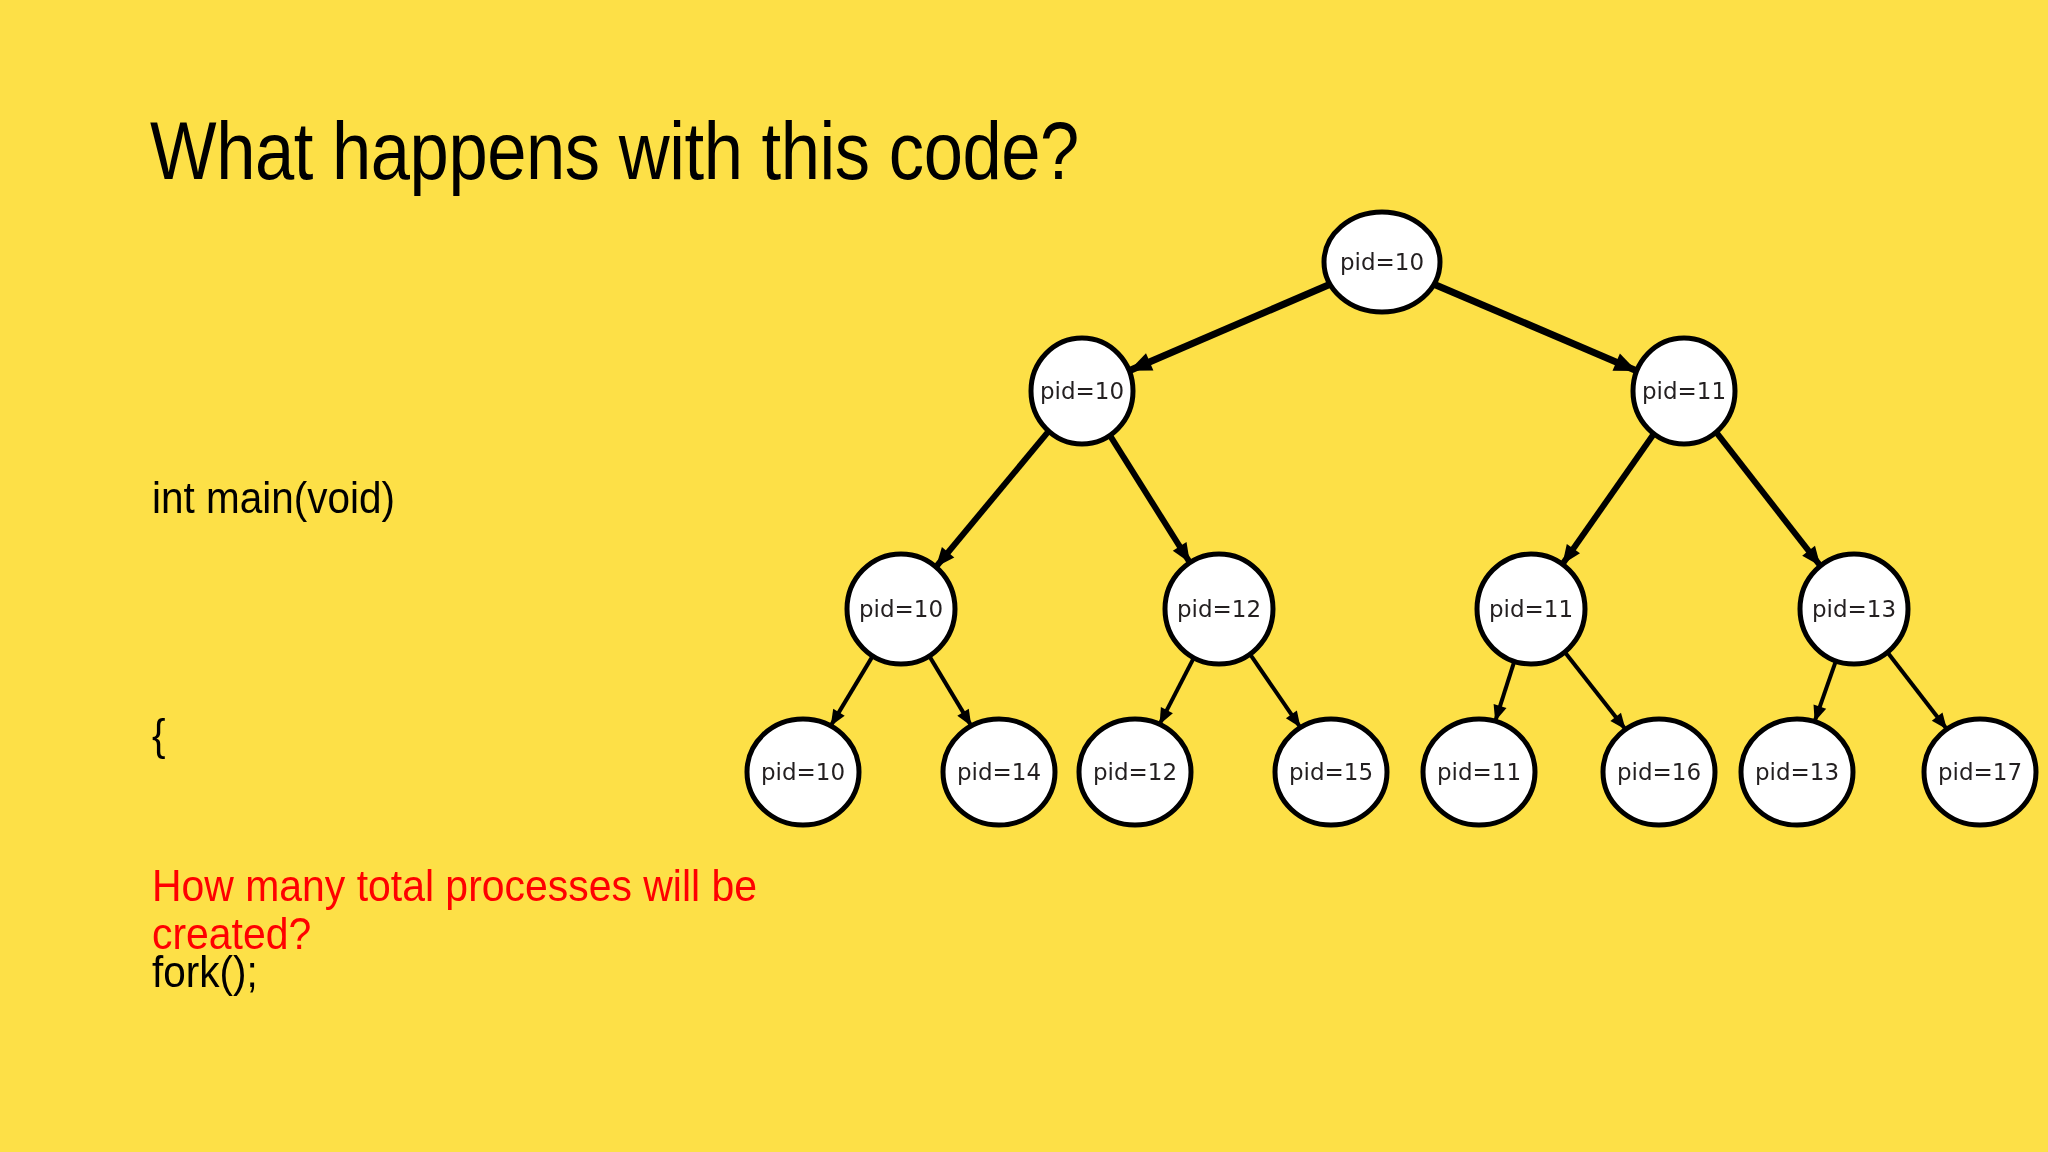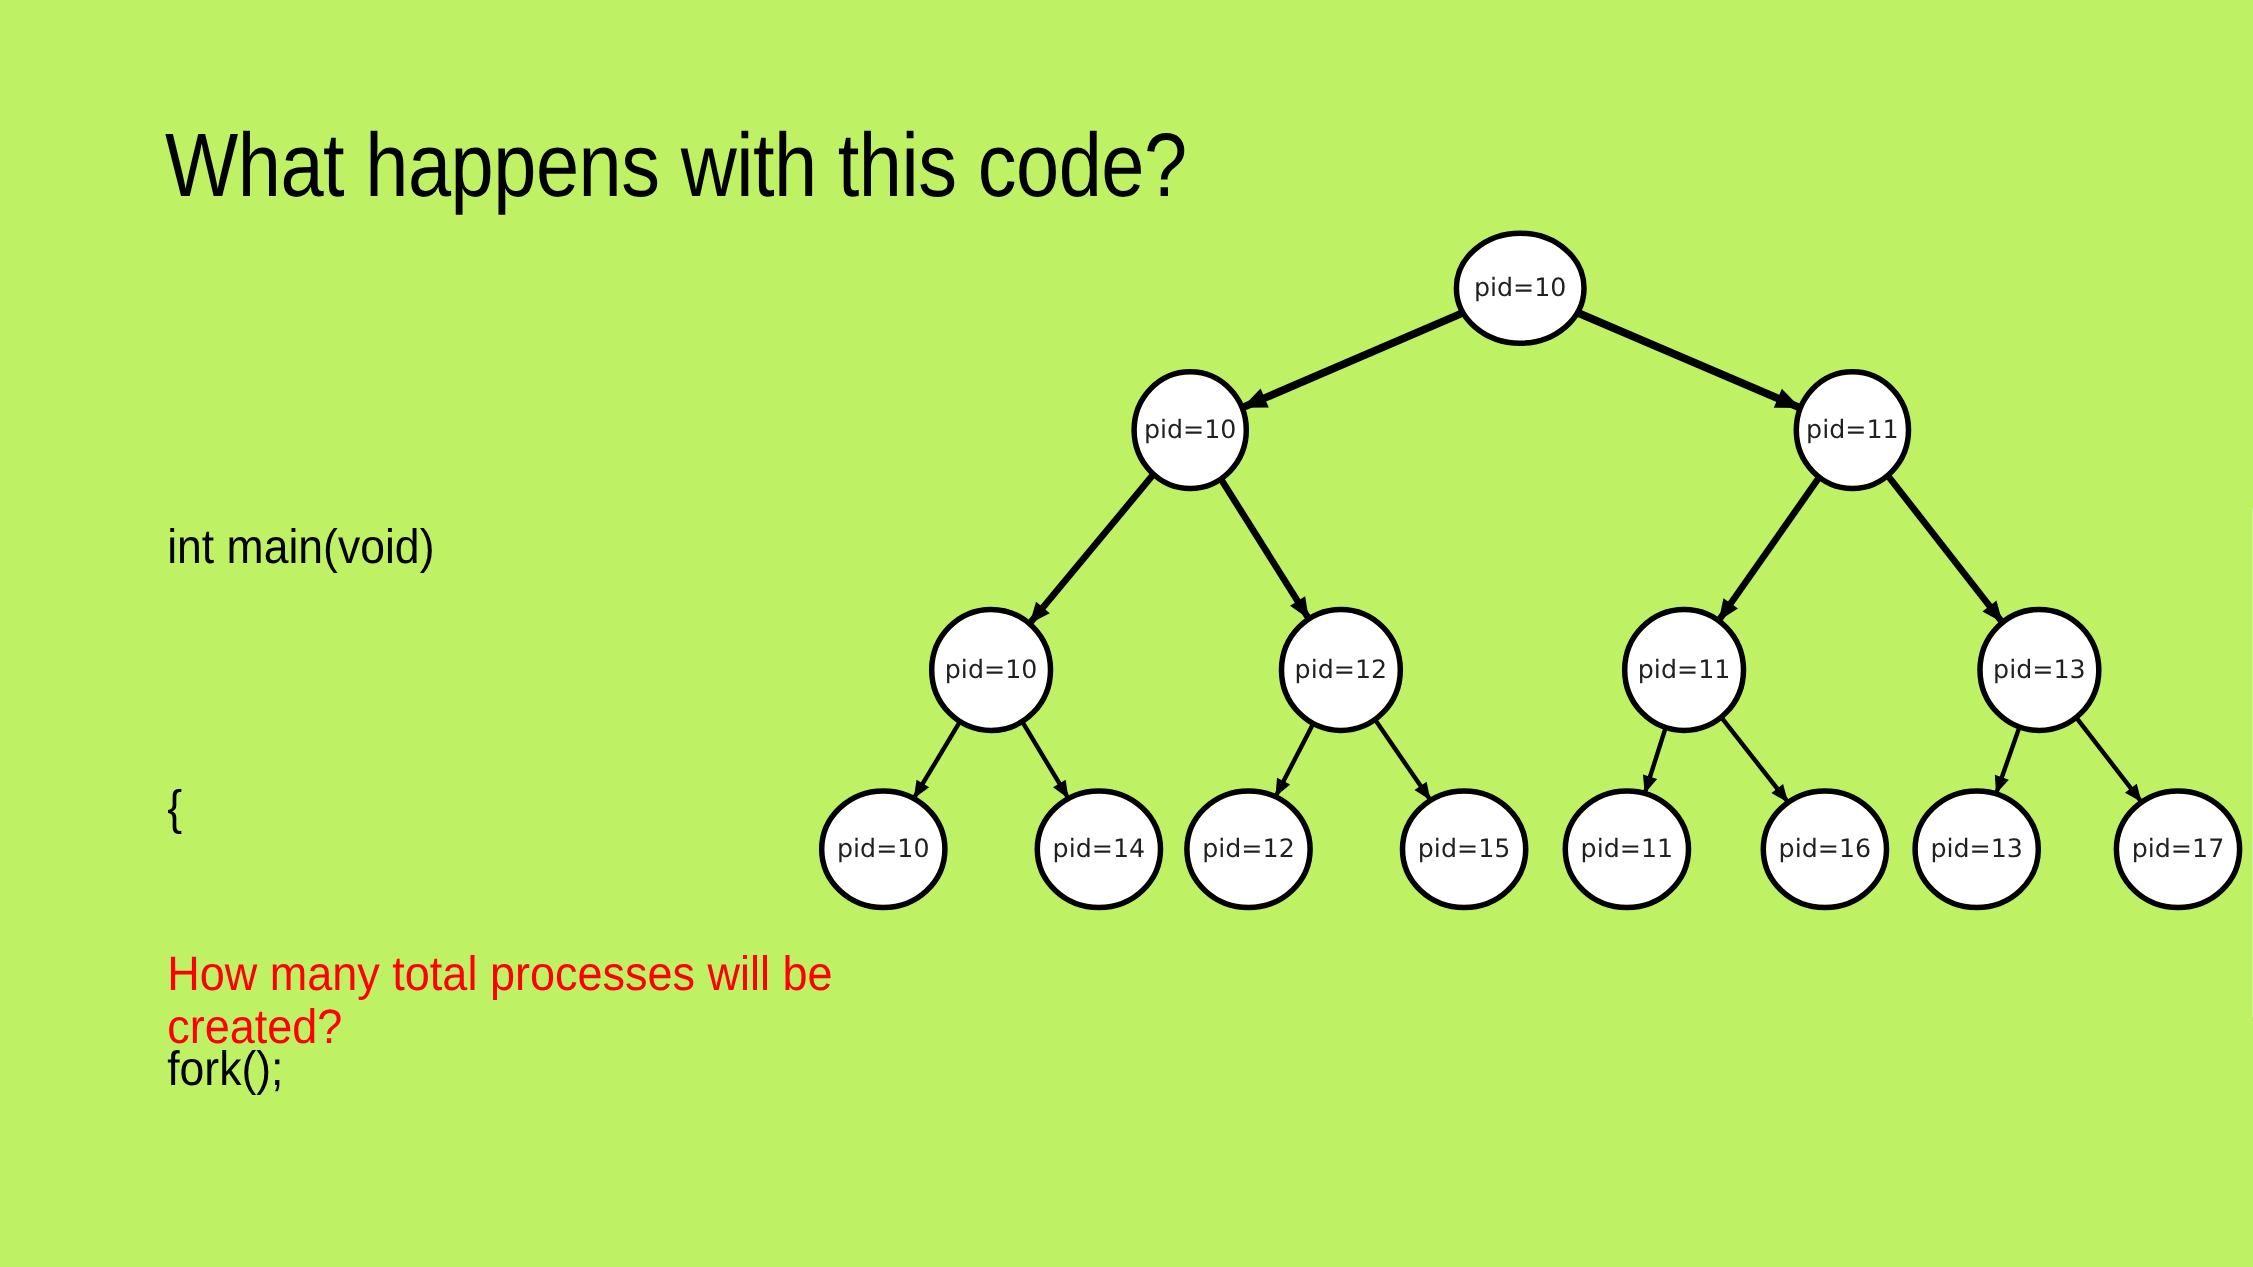--- a/index.html
+++ b/index.html
@@ -8,21 +8,21 @@
     padding: 0;
     background: #ffffff;
   }
   body {
     font-family: "DejaVu Sans", sans-serif;
   }
   #slide {
     position: relative;
     width: 2048px;
     height: 1152px;
-    background: #bef264;
+    background: #fde047;
     overflow: hidden;
   }
   #slide-title {
     position: absolute;
     left: 150px;
     top: 108px;
     font-family: "Liberation Sans", sans-serif;
     font-size: 82px;
     font-weight: 400;
     line-height: 1.05;

